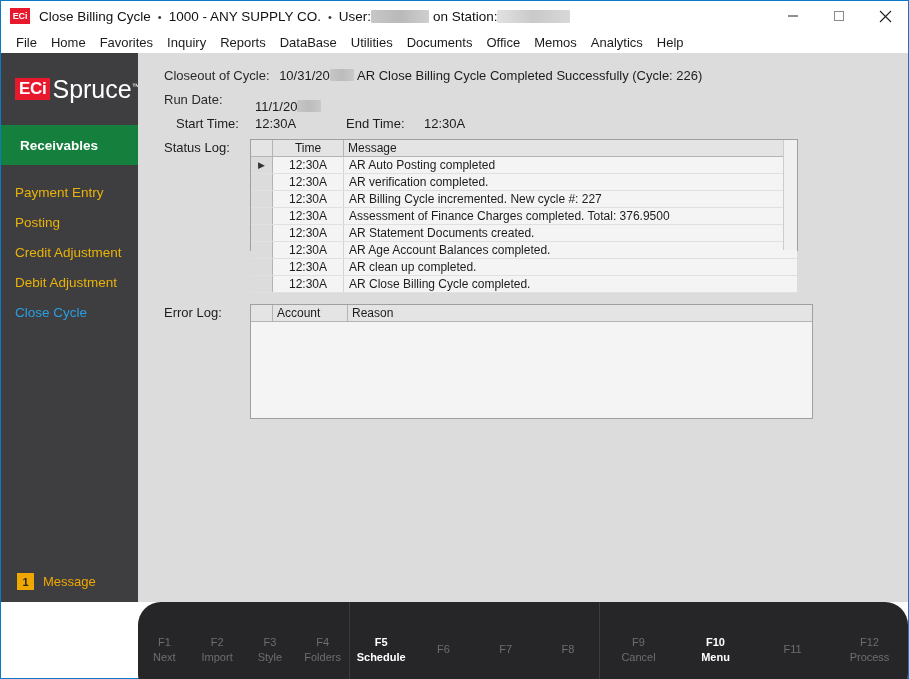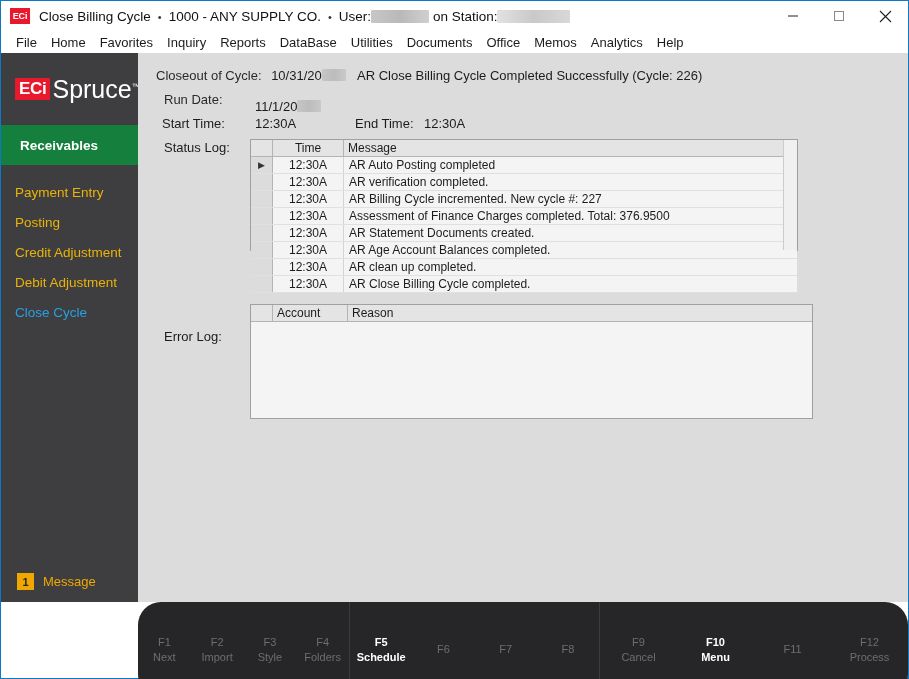--- a/index.html
+++ b/index.html
@@ -303,37 +303,37 @@
       </div>
     </div>
     <div class="msg-badge">
       <div class="msg-count">1</div>
       <div class="msg-label">Message</div>
     </div>
   </div>
 
   <div class="content">
 
-    <div class="field-row" style="left:18px; top:15px;">
+    <div class="field-row" style="left:26px; top:15px;">
       <span class="flabel">Closeout of Cycle:</span>
       <span style="margin-left:6px">10/31/20</span><span class="redact yr"></span>
     </div>
 
     <div class="field-row" style="left:219px; top:15px;">AR Close Billing Cycle Completed Successfully (Cycle: 226)</div>
 
     <div class="field-row" style="left:26px; top:39px;">
       <span class="flabel">Run Date:</span>
     </div>
     <div class="field-row" style="left:117px; top:39px;margin-top:7px;">
       <span>11/1/20</span><span class="redact yr"></span>
     </div>
 
-    <div class="field-row" style="left:24px; top:63px;">Start Time:</div>
+    <div class="field-row" style="left:38px; top:63px;">Start Time:</div>
     <div class="field-row" style="left:117px; top:63px;">12:30A</div>
-    <div class="field-row" style="left:217px; top:63px;">End Time:</div>
+    <div class="field-row" style="left:208px; top:63px;">End Time:</div>
     <div class="field-row" style="left:286px; top:63px;">12:30A</div>
 
     <div class="field-row" style="left:26px; top:87px;">Status Log:</div>
 
     <div class="grid" style="left:112px; top:86px; width:548px; height:112px;">
       <div class="grid-header">
         <div class="gh sel"></div>
         <div class="gh time">Time</div>
         <div class="gh msg">Message</div>
       </div>
@@ -375,21 +375,21 @@
         </div>
         <div class="grid-row">
           <div class="gc sel"></div>
           <div class="gc time">12:30A</div>
           <div class="gc msg">AR Close Billing Cycle completed.</div>
         </div>
       </div>
       <div class="vscroll"></div>
     </div>
 
-    <div class="field-row" style="left:26px; top:252px;margin-top:24px;">Error Log:</div>
+    <div class="field-row" style="left:26px; top:252px;">Error Log:</div>
 
     <div class="grid" style="left:112px; top:251px; width:563px; height:115px;">
       <div class="grid-header">
         <div class="gh sel"></div>
         <div class="gh acct">Account</div>
         <div class="gh reason">Reason</div>
       </div>
       <div></div>
     </div>
 

